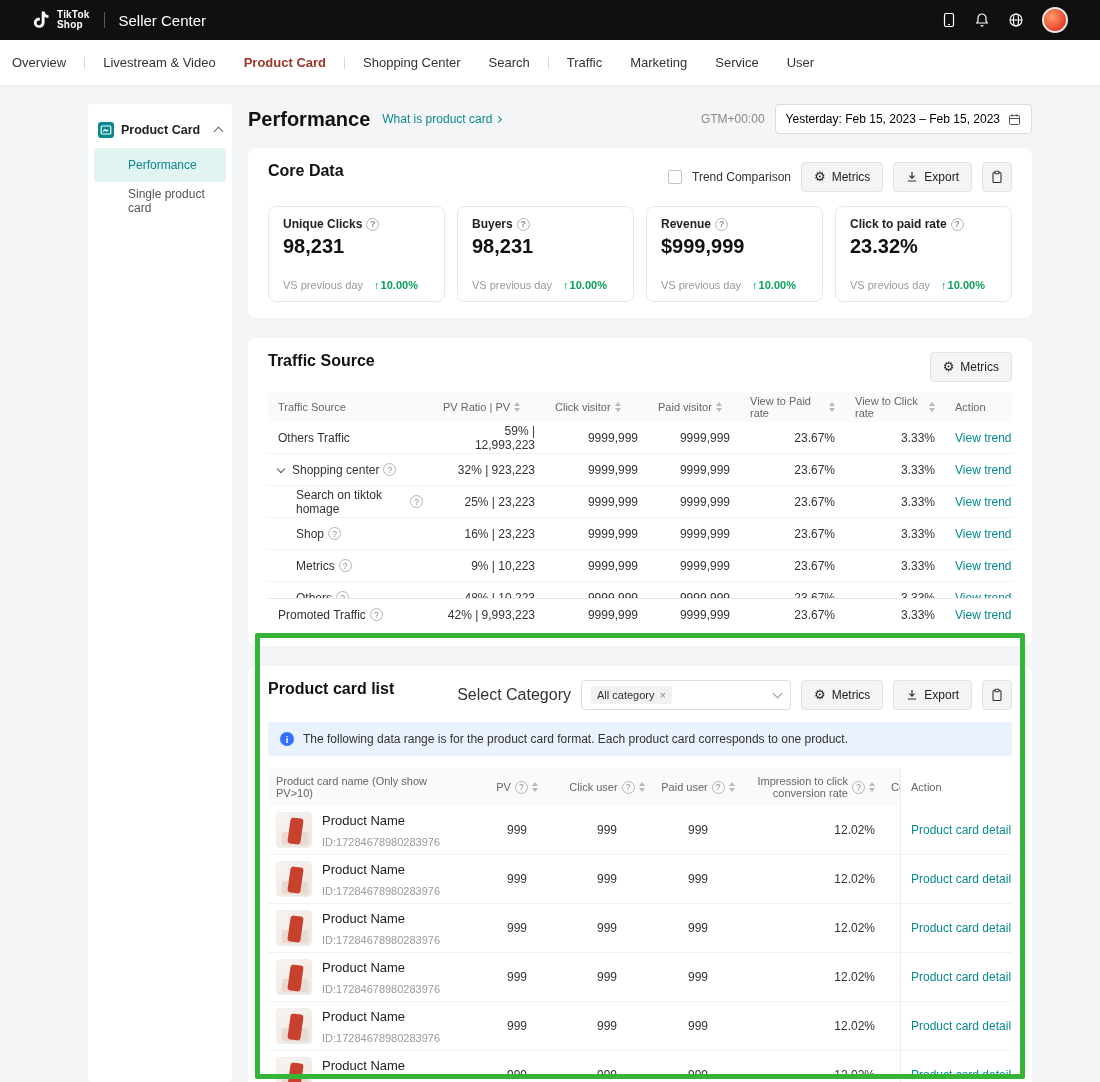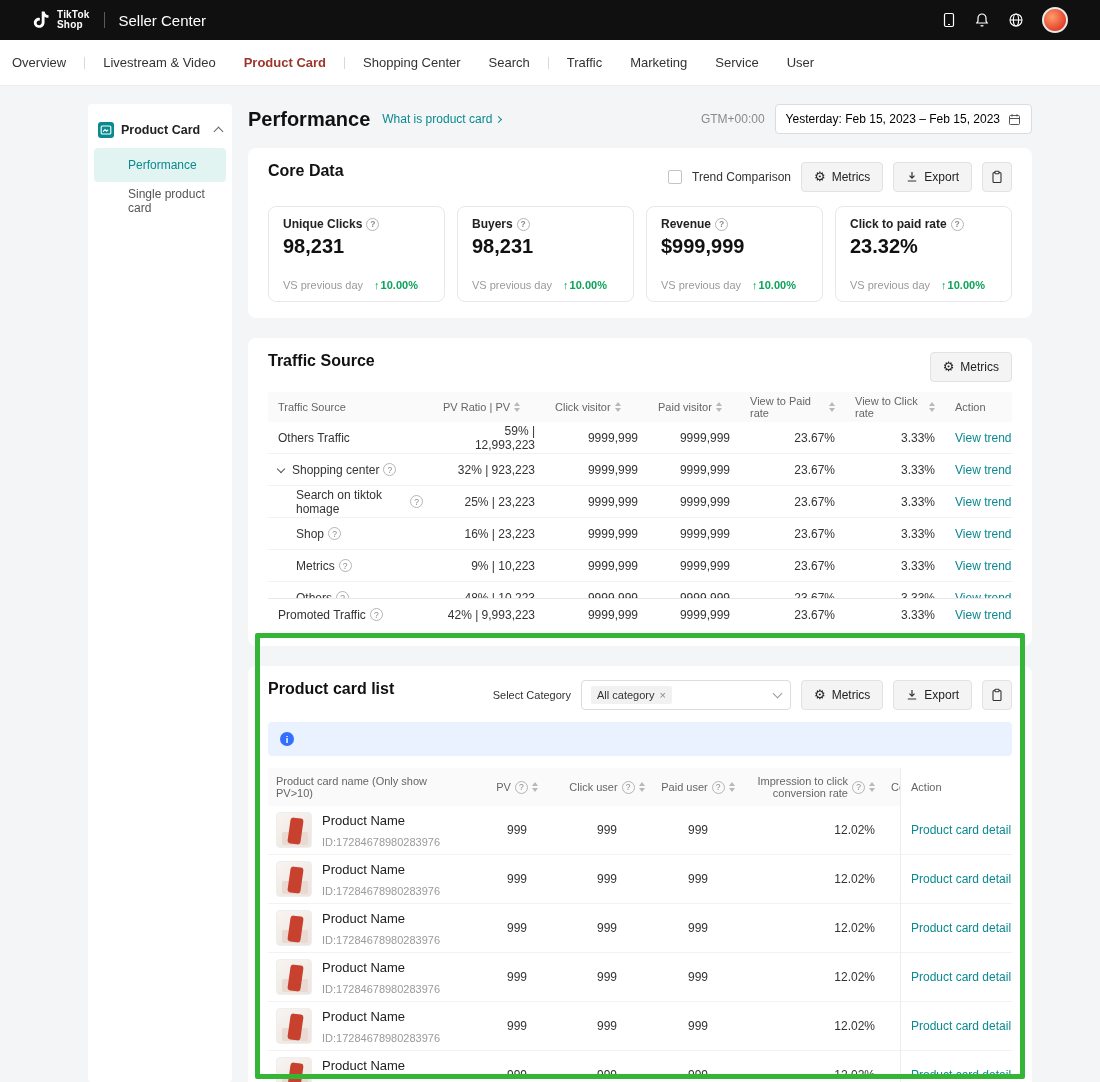--- a/index.html
+++ b/index.html
@@ -79,21 +79,21 @@
   .ts-body{height:176px;overflow:hidden}
   .ts-row.pinned{border-top:1px solid #e8e8e8;border-bottom:none;background:#fff}
   .cell{padding:0 10px;display:flex;align-items:center;min-width:0}
   .cell.num{justify-content:flex-end;text-align:right}
   .cell.name.indent{padding-left:28px}
   .chev-sm{width:6px;height:6px;border-right:1.3px solid #555;border-bottom:1.3px solid #555;transform:rotate(45deg);margin-right:8px;margin-top:-2px;flex:none;cursor:pointer}
   .link{color:#0a8a8f;font-size:12px;cursor:pointer;text-decoration:none;white-space:nowrap}
 
   
   .pl-controls{margin-left:auto;display:flex;align-items:center;gap:10px}
-  .select-label{font-size:11px;color:#333}
+  .select-label{font-size:16px;color:#333}
   .select-box{width:210px;height:30px;border:1px solid #dcdcdc;border-radius:4px;background:#fff;display:flex;align-items:center;gap:6px;padding:0 9px;cursor:pointer}
   .tag{background:#f1f1f1;border-radius:2px;font-size:11px;color:#333;padding:3px 6px;display:flex;align-items:center;gap:5px}
   .tag-x{font-size:11px;color:#888;cursor:pointer;line-height:1}
   .select-box .chev{margin-left:auto;border-color:#999}
   .banner{margin-top:12px;background:#e9f2fe;border-radius:4px;min-height:34px;display:flex;align-items:center;gap:9px;padding:7px 12px;font-size:12px;color:#333}
   .info-dot{width:14px;height:14px;border-radius:50%;background:#3370ff;color:#fff;font-size:9.5px;font-weight:bold;display:flex;align-items:center;justify-content:center;flex:none}
   .info-dot::before{content:"i"}
   .pl-wrap{position:relative;margin-top:12px;overflow:hidden;width:744px}
   .pl-inner{width:810px}
   .pl-hrow,.pl-row{display:grid;grid-template-columns:205px 88px 92px 90px 140px 130px;align-items:center}
@@ -477,20 +477,21 @@
                     <rect x="3" y="2.5" width="8" height="10" rx="1"></rect>
                     <rect x="5" y="1.2" width="4" height="2.6" rx="0.6" fill="#fff"></rect>
                   </svg>
               </span>
             </button>
           </span>
         </div>
 
         <div class="banner">
           <span class="info-dot"></span>
+          <span>The following data range is for the product card format. Each product card corresponds to one product.</span>
         </div>
 
         <div class="pl-wrap">
           <div class="pl-inner">
             <div class="pl-hrow">
               <div class="pcell">
                   <span>Product card name (Only show PV&gt;10)</span>
                 </div>
               <div class="pcell center">
                   <span>PV</span>

